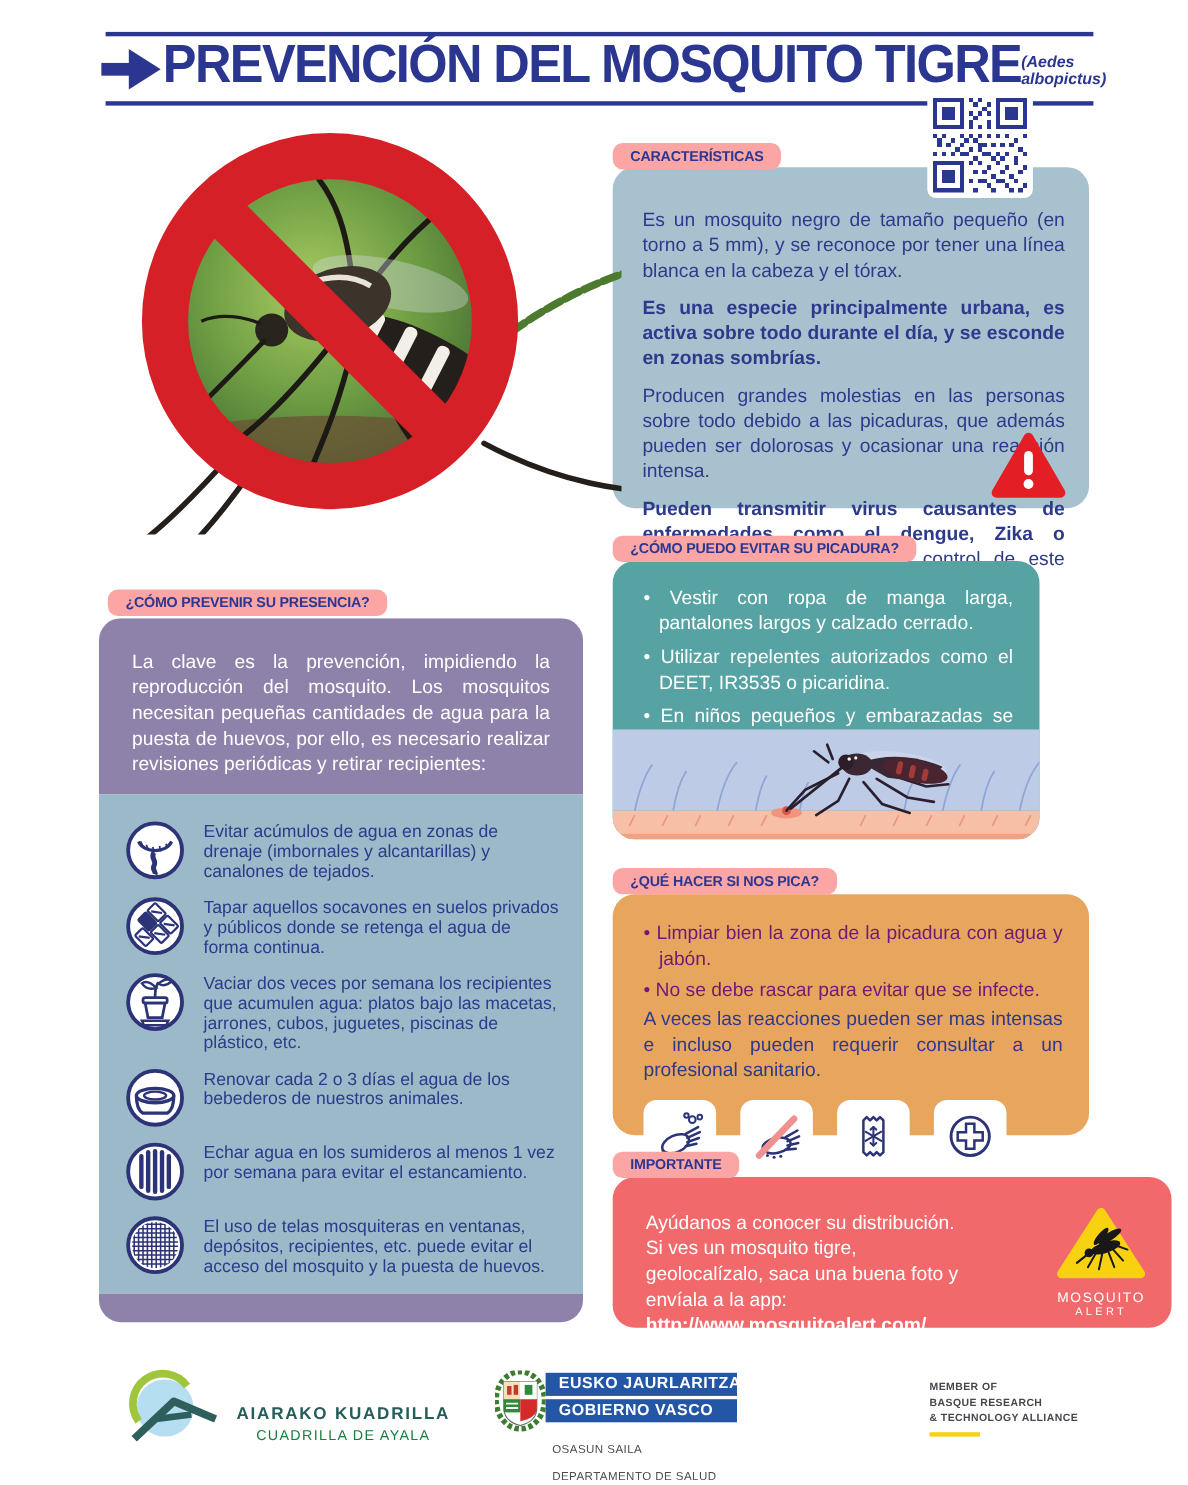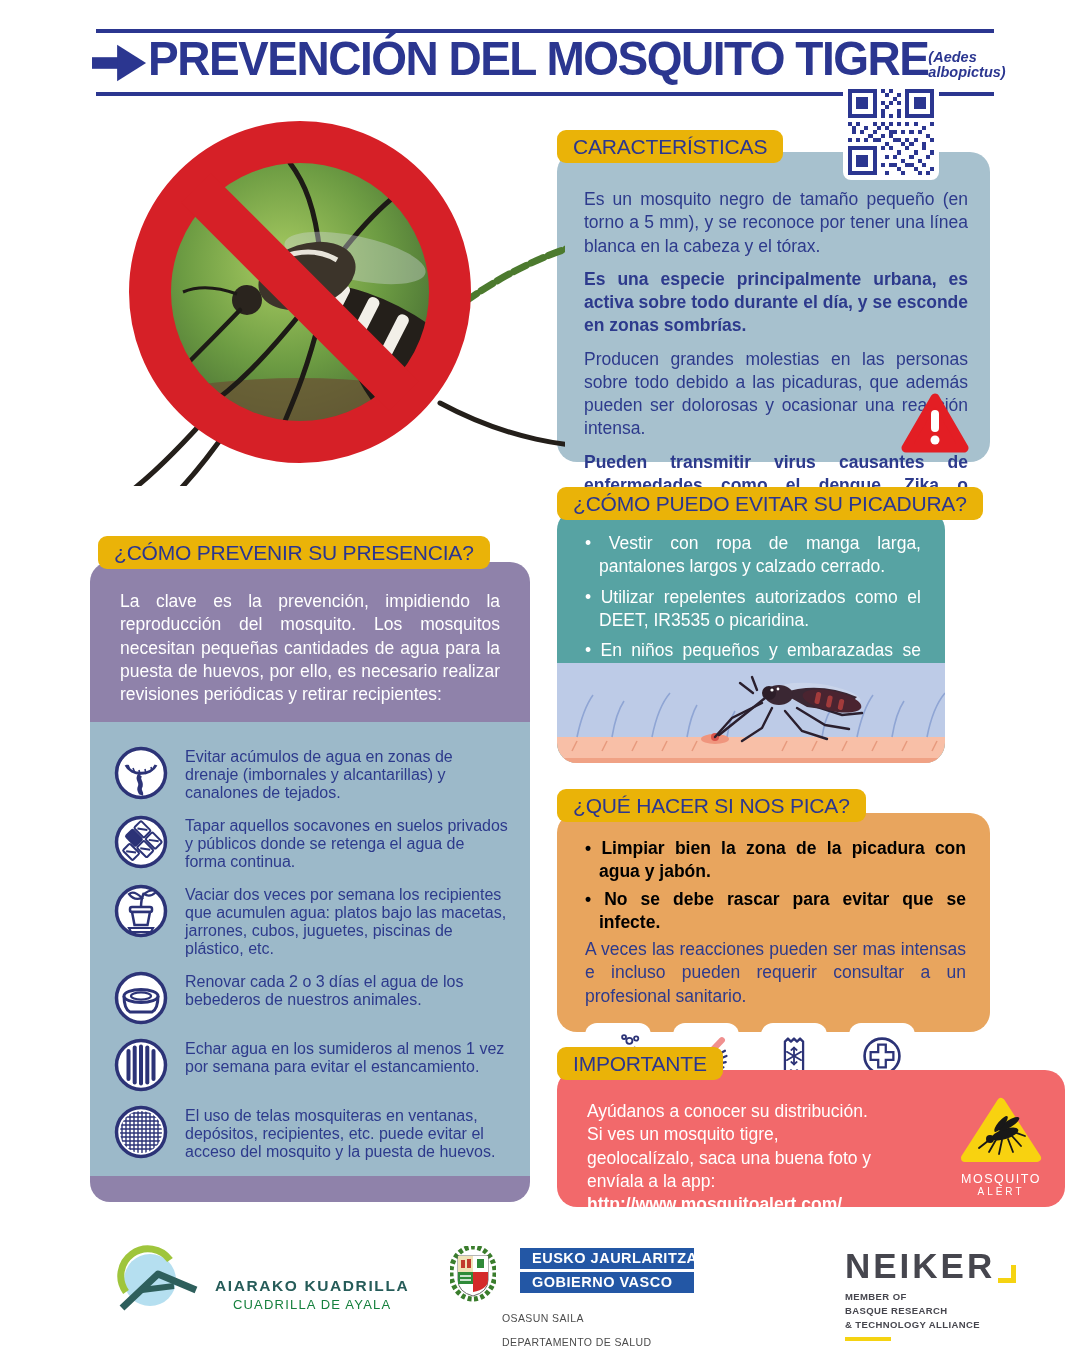--- a/index.html
+++ b/index.html
@@ -16,22 +16,22 @@
   .page-title{
     font-size:46px;font-weight:bold;color:#2b3690;letter-spacing:-1.5px;
     transform:scaleY(1.06);transform-origin:left bottom;white-space:nowrap;line-height:1;
     margin-bottom:2px;
   }
   .page-subtitle{width:86px;font-size:14.5px;font-weight:bold;font-style:italic;color:#2b3690;line-height:1.05;margin-bottom:4px}
   
   .qr{position:absolute;left:843px;top:84px;width:96px;height:96px;background:#fff;border-radius:8px;padding:5px;box-sizing:border-box;z-index:6}
   
   .tab{
-    position:absolute;background:#eab308;border-radius:9px;padding:4px 16px;
-    font-weight:normal;font-size:21px;color:#2b3690;letter-spacing:-0.2px;
+    position:absolute;background:#fca5a5;border-radius:9px;padding:4px 16px;
+    font-weight:bold;font-size:13px;color:#2b3690;letter-spacing:-0.2px;
     z-index:5;white-space:nowrap;line-height:1.2;
   }
   
   .panel{position:absolute;border-radius:20px;box-sizing:border-box;z-index:1}
   .panel p, .panel li{font-size:17.5px;line-height:1.33;text-align:justify}
   .bold{font-weight:bold}
 
   #panel-caracteristicas{left:557px;top:152px;width:433px;height:310px;background:#a7c1ce;padding:36px 22px 0 27px}
   #panel-caracteristicas p{color:#2d3a8c;margin:0 0 10px}
   #warning-triangle{position:absolute;right:20px;bottom:8px}
@@ -52,42 +52,42 @@
   
   #panel-picadura{left:557px;top:510px;width:388px;height:253px;background:#57a3a3;overflow:hidden;border-radius:20px}
   #panel-picadura ul{margin:0;padding:22px 24px 0 28px;list-style:none;height:153px;box-sizing:border-box}
   #panel-picadura li{color:#fff;padding-left:14px;text-indent:-14px;margin-bottom:7px}
   #panel-picadura li::before{content:"• "}
   #bite-illustration{display:block}
 
   
   #panel-pica{left:557px;top:813px;width:433px;height:219px;background:#e8a55e;padding:24px 24px 0 28px}
   #panel-pica ul{margin:0;padding:0;list-style:none}
-  #panel-pica li{color:#000000;font-weight:bold;padding-left:14px;text-indent:-14px;margin-bottom:4px}
+  #panel-pica li{color:#701a75;font-weight:normal;padding-left:14px;text-indent:-14px;margin-bottom:4px}
   #panel-pica li::before{content:"• "}
   #panel-pica .note{margin:2px 0 0;color:#2d3a8c}
   .icon-row{display:flex;gap:22px;margin-top:15px}
   .sq-icon{width:66px;height:66px;background:#fff;border-radius:12px;display:flex;align-items:center;justify-content:center}
 
   
   #panel-importante{left:557px;top:1070px;width:508px;height:137px;background:#f2696b;padding:30px 24px 0 30px}
   #panel-importante p{color:#fff;margin:0;width:292px;text-align:left}
   #panel-importante .url{font-weight:bold}
   #alert-logo{position:absolute;right:14px;top:26px;width:100px;text-align:center;color:#fff}
   #alert-logo .l1{font-size:12.5px;letter-spacing:1.5px;margin-top:2px}
   #alert-logo .l2{font-size:10px;font-weight:normal;letter-spacing:3px}
 
   
   #footer-logos{position:absolute;left:0;top:1238px;width:1080px;height:112px}
   #logo-aiarako{position:absolute;left:112px;top:4px;display:flex;align-items:flex-end;gap:15px}
   #logo-aiarako .txt{margin-bottom:14px}
   #logo-aiarako .l1{font-size:15.5px;font-weight:bold;color:#265c59;letter-spacing:1.6px}
   #logo-aiarako .l2{font-size:13px;color:#15803d;letter-spacing:1.2px;text-align:center;margin-top:2px}
   #logo-eusko{position:absolute;left:450px;top:8px}
-  #logo-eusko .row{display:flex;align-items:flex-start;gap:24px}
+  #logo-eusko .row{display:flex;align-items:flex-start;gap:0}
   #logo-eusko .bars{margin-top:2px}
   #logo-eusko .bar{background:#2357a5;color:#fff;font-weight:bold;font-size:14.5px;letter-spacing:.5px;padding:2px 12px 3px;margin-bottom:3px;white-space:nowrap;width:150px}
   #logo-eusko .dept{font-size:10.5px;color:#4c4c4c;letter-spacing:.4px;margin:10px 0 0 52px}
   #logo-eusko .dept + .dept{margin-top:12px}
   #logo-neiker{position:absolute;left:845px;top:10px;color:#46464e}
   #logo-neiker .name-row{display:flex;align-items:flex-end}
   #logo-neiker .name{font-size:35px;font-weight:bold;letter-spacing:3px;line-height:1}
   #logo-neiker .bracket{width:13px;height:13px;border-right:5px solid #f5d312;border-bottom:5px solid #f5d312;margin-left:3px}
   #logo-neiker .sub{font-size:9.5px;font-weight:bold;letter-spacing:.4px;line-height:1.45;margin-top:7px}
   #logo-neiker .uline{width:46px;height:4px;background:#f5d312;margin-top:6px}
@@ -503,24 +503,20 @@
       <div class="bars">
         <div class="bar">EUSKO JAURLARITZA</div>
         <div class="bar">GOBIERNO VASCO</div>
       </div>
     </div>
     <div class="dept">OSASUN SAILA</div>
     <div class="dept">DEPARTAMENTO DE SALUD</div>
   </div>
 
   <div id="logo-neiker">
-    <div class="name-row">
-      <div class="name">NEIKER</div>
-      <div class="bracket"></div>
-    </div>
     <div class="sub">
       <span>MEMBER OF</span><br>
       <span>BASQUE RESEARCH</span><br>
       <span>&amp; TECHNOLOGY ALLIANCE</span>
     </div>
     <div class="uline"></div>
   </div>
 
 </div>
 

